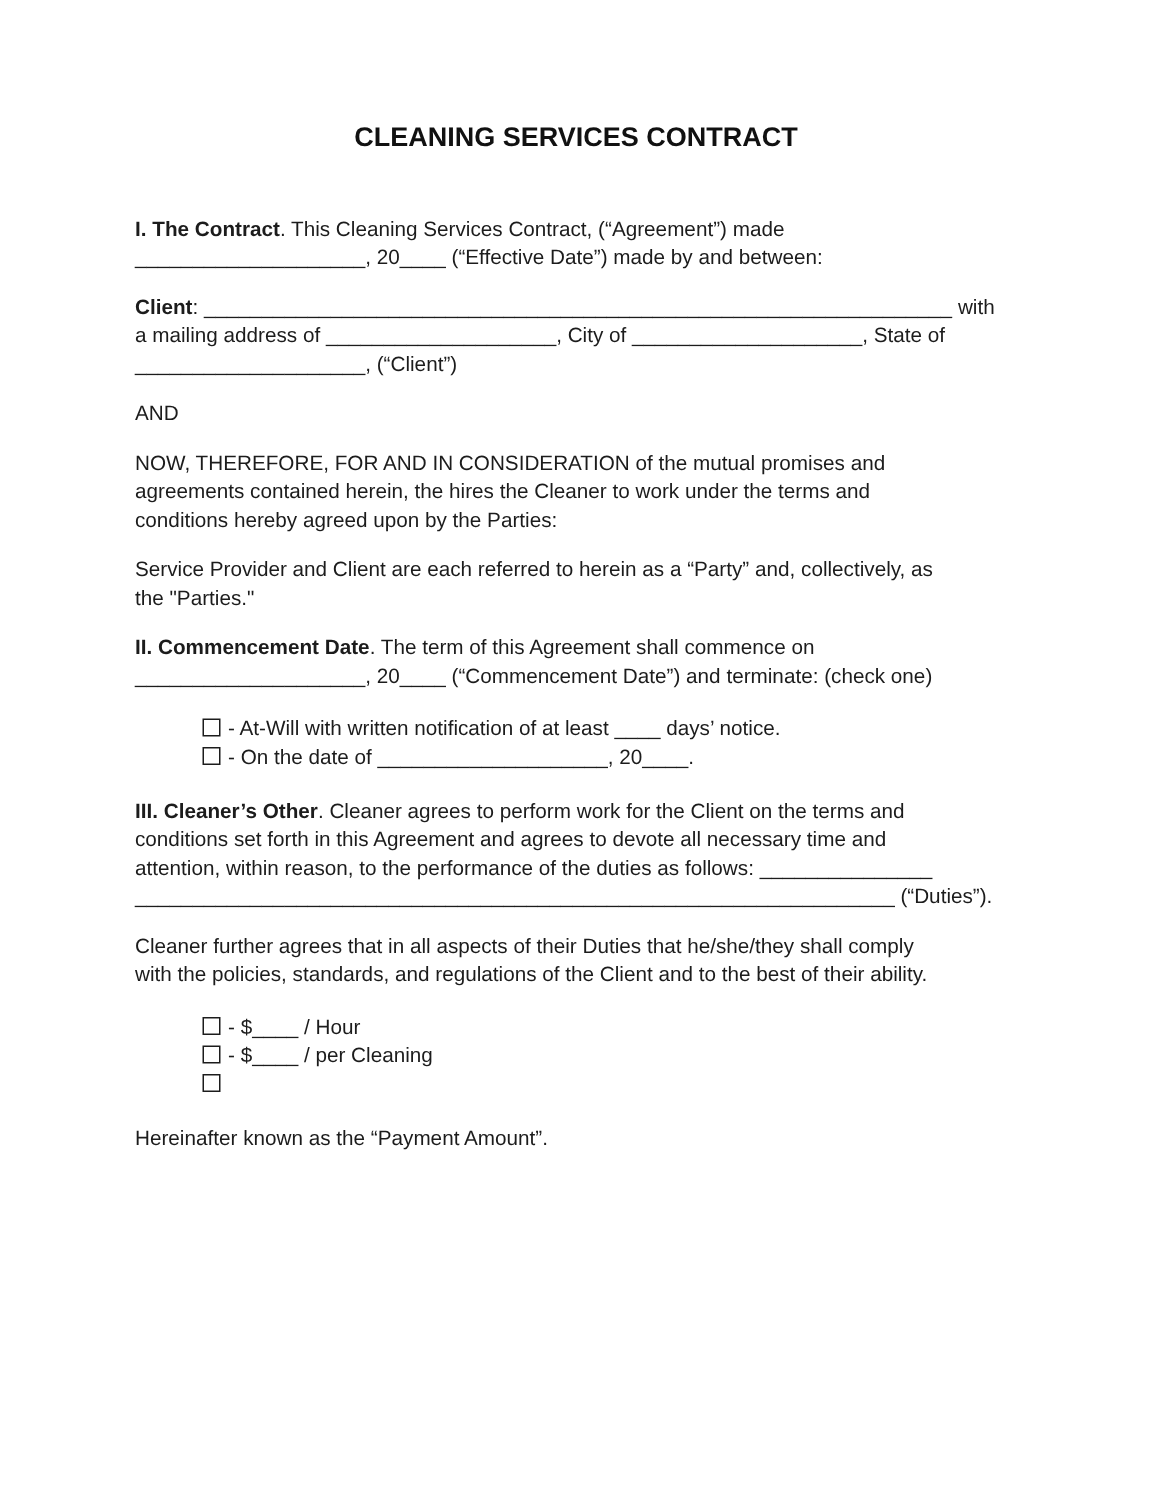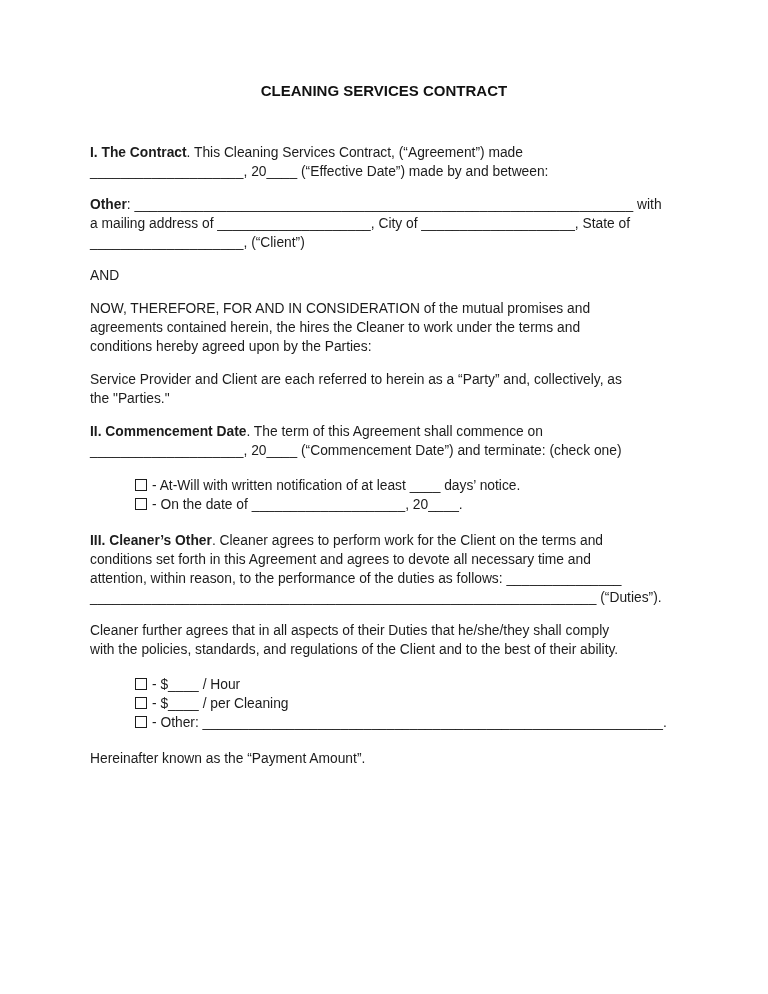--- a/index.html
+++ b/index.html
@@ -9,21 +9,21 @@
     height: 994px;
     box-sizing: border-box;
     padding: 78px 90px 0 90px;
     background: #ffffff;
     overflow: hidden;
     font-family: "Liberation Sans", "DejaVu Sans", sans-serif;
     font-size: 13.8px;
     color: #1c1c1c;
   }
   h1.doc-title {
-    font-size: 15px;
+    font-size: 18px;
     line-height: 26px;
     font-weight: 700;
     text-align: center;
     margin: 0 0 39px 0;
     color: #111111;
   }
   p.para {
     margin: 0 0 14px 0;
     line-height: 19px;
     white-space: pre;
@@ -49,21 +49,21 @@
 </head>
 <body>
 
 <div class="page">
 
   <h1 class="doc-title">CLEANING SERVICES CONTRACT</h1>
 
   <p class="para"><span class="b">I. The Contract</span><span>. This Cleaning Services Contract, (“Agreement”) made
 ____________________, 20____ (“Effective Date”) made by and between:</span></p>
 
-  <p class="para"><span class="b">Other</span><span>: _________________________________________________________________ with
+  <p class="para"><span class="b">Client</span><span>: _________________________________________________________________ with
 a mailing address of ____________________, City of ____________________, State of
 ____________________, (“Client”)</span></p>
 
   <p class="para">AND</p>
 
 
   <p class="para">NOW, THEREFORE, FOR AND IN CONSIDERATION of the mutual promises and
 agreements contained herein, the hires the Cleaner to work under the terms and
 conditions hereby agreed upon by the Parties:</p>
 
@@ -83,18 +83,18 @@
 attention, within reason, to the performance of the duties as follows: _______________
 __________________________________________________________________ (“Duties”).</span></p>
 
   <p class="para">Cleaner further agrees that in all aspects of their Duties that he/she/they shall comply
 with the policies, standards, and regulations of the Client and to the best of their ability.</p>
 
 
   <div class="options">
     <div class="option"><span class="checkbox"></span><span>- $____ / Hour</span></div>
     <div class="option"><span class="checkbox"></span><span>- $____ / per Cleaning</span></div>
-    <div class="option"><span class="checkbox"></span><span>- Other: ____________________________________________________________.</span></div>
+    <div class="option"><span class="checkbox"></span></div>
   </div>
 
   <p class="para">Hereinafter known as the “Payment Amount”.</p>
 
 </div>
 
 </body></html>

